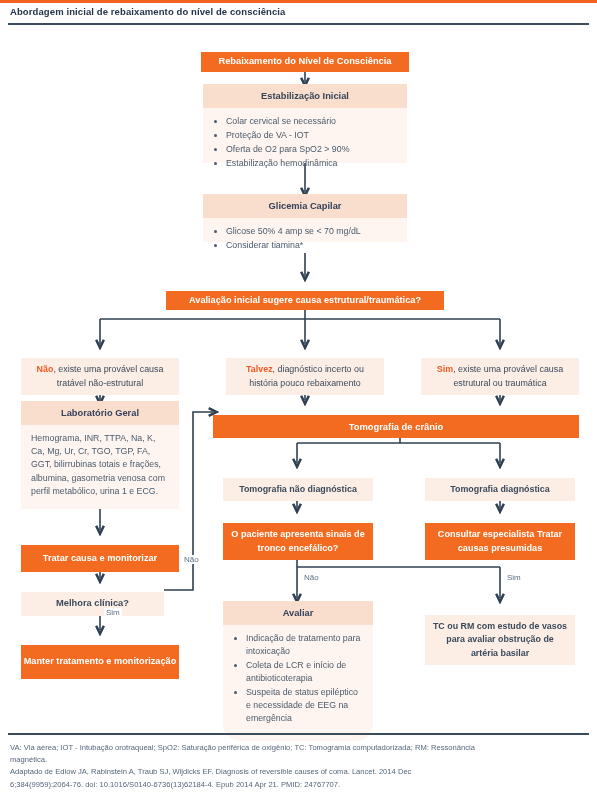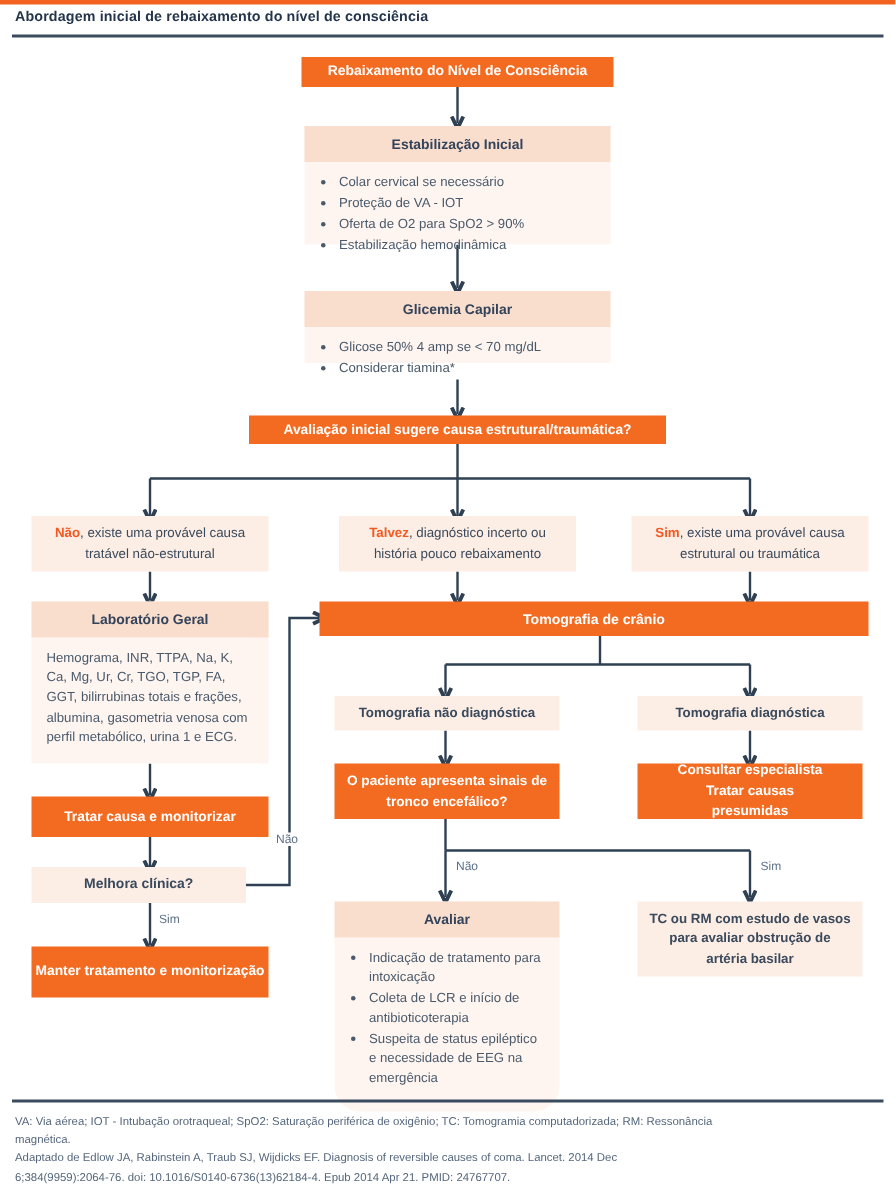--- a/index.html
+++ b/index.html
@@ -30,21 +30,21 @@
   #footer-rule{
     position:absolute;left:8px;top:733px;width:581px;height:1.5px;
     background:#3b4b5e;
   }
   #footer{
     position:absolute;left:10px;top:742px;width:578px;
     font-size:7.6px;line-height:12.2px;color:#55677c;
   }
   #footer .ln{display:block;}
   
-  .box{position:absolute;box-sizing:border-box;}
+  .box{position:absolute;box-sizing:border-box;margin-top:14px;}
   .solid{
     background:#f36b21;color:#ffffff;
     font-weight:bold;display:flex;align-items:center;justify-content:center;
     text-align:center;line-height:13.5px;
   }
   .tint{
     background:#fdeee5;color:#3a4a5c;
     display:flex;align-items:center;justify-content:center;
     text-align:center;line-height:13.5px;font-weight:bold;
   }
@@ -183,21 +183,21 @@
 <span class="lbl" style="left:104px;top:608px;">Sim</span>
 
 <div class="box solid" style="left:213px;top:401px;width:366px;height:23px;font-size:9.4px;">Tomografia de crânio</div>
 
 <div class="box tint" style="left:223px;top:464px;width:150px;height:23px;font-size:8.9px;">Tomografia não diagnóstica</div>
 
 <div class="box tint" style="left:425px;top:464px;width:150px;height:23px;font-size:8.9px;">Tomografia diagnóstica</div>
 
 <div class="box solid" style="left:223px;top:509px;width:150px;height:37px;font-size:9.1px;padding:0 5px;">O paciente apresenta sinais de tronco encefálico?</div>
 
-<div class="box solid" style="left:425px;top:509px;width:150px;height:37px;font-size:9.1px;padding:0 19px;">Consultar especialista Tratar causas presumidas</div>
+<div class="box solid" style="left:425px;top:509px;width:150px;height:37px;font-size:9.1px;padding:0 5px;">Consultar especialista Tratar causas presumidas</div>
 
 <span class="lbl" style="left:302px;top:573px;">Não</span>
 <span class="lbl" style="left:505px;top:573px;">Sim</span>
 
 <div class="card" style="left:223px;top:601px;width:150px;height:140px;border-radius:17px;">
   <div class="card-head">Avaliar</div>
   <div class="card-body">
     <ul>
       <li>Indicação de tratamento para intoxicação</li>
       <li>Coleta de LCR e início de antibioticoterapia</li>

